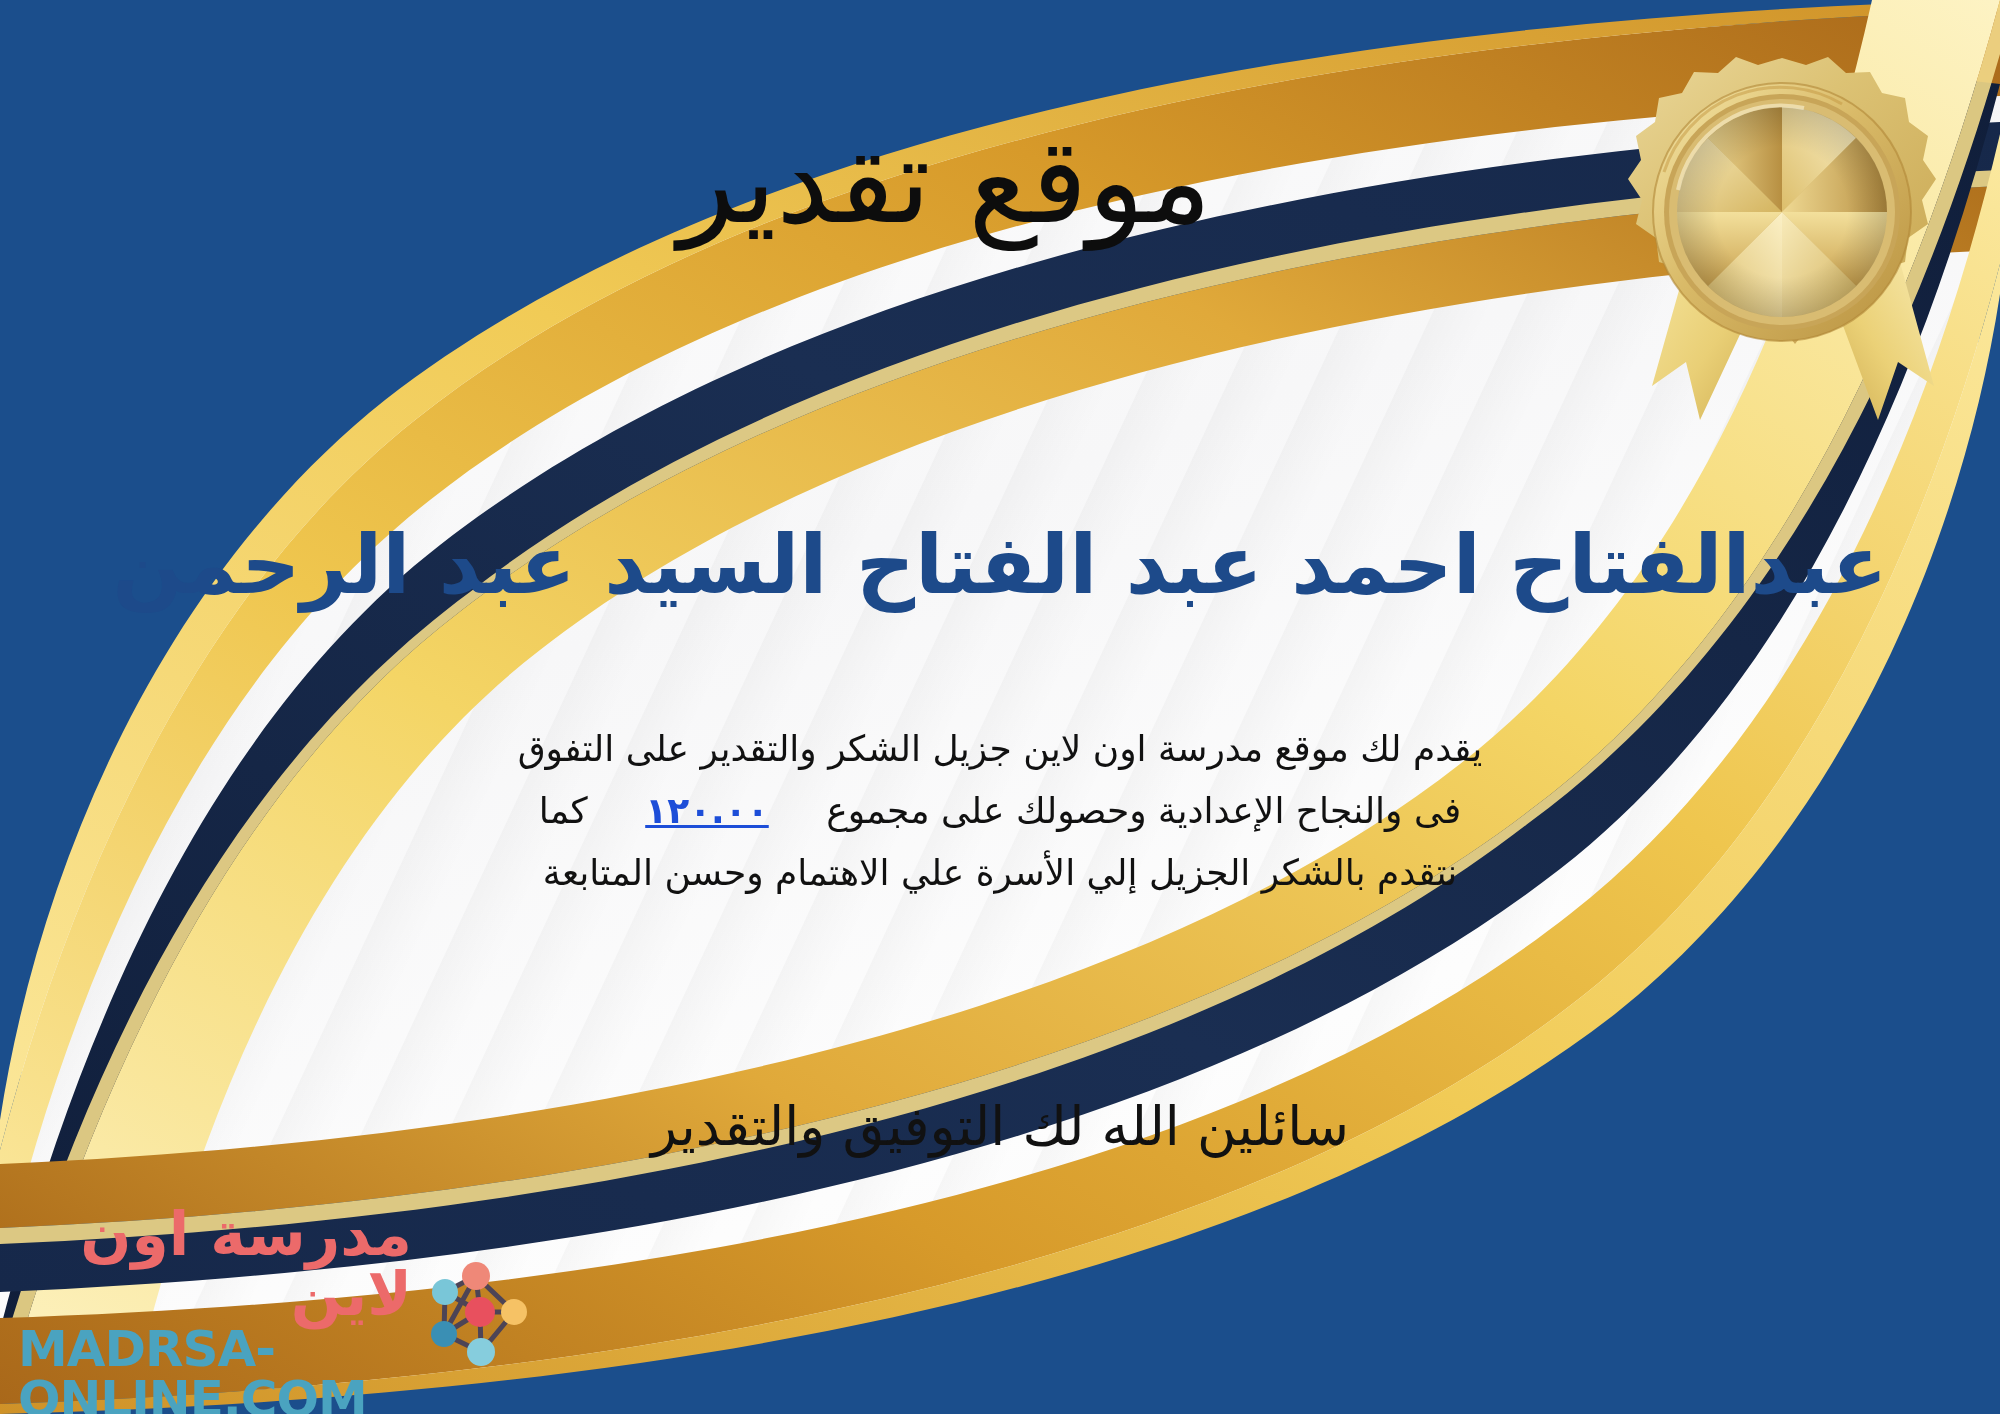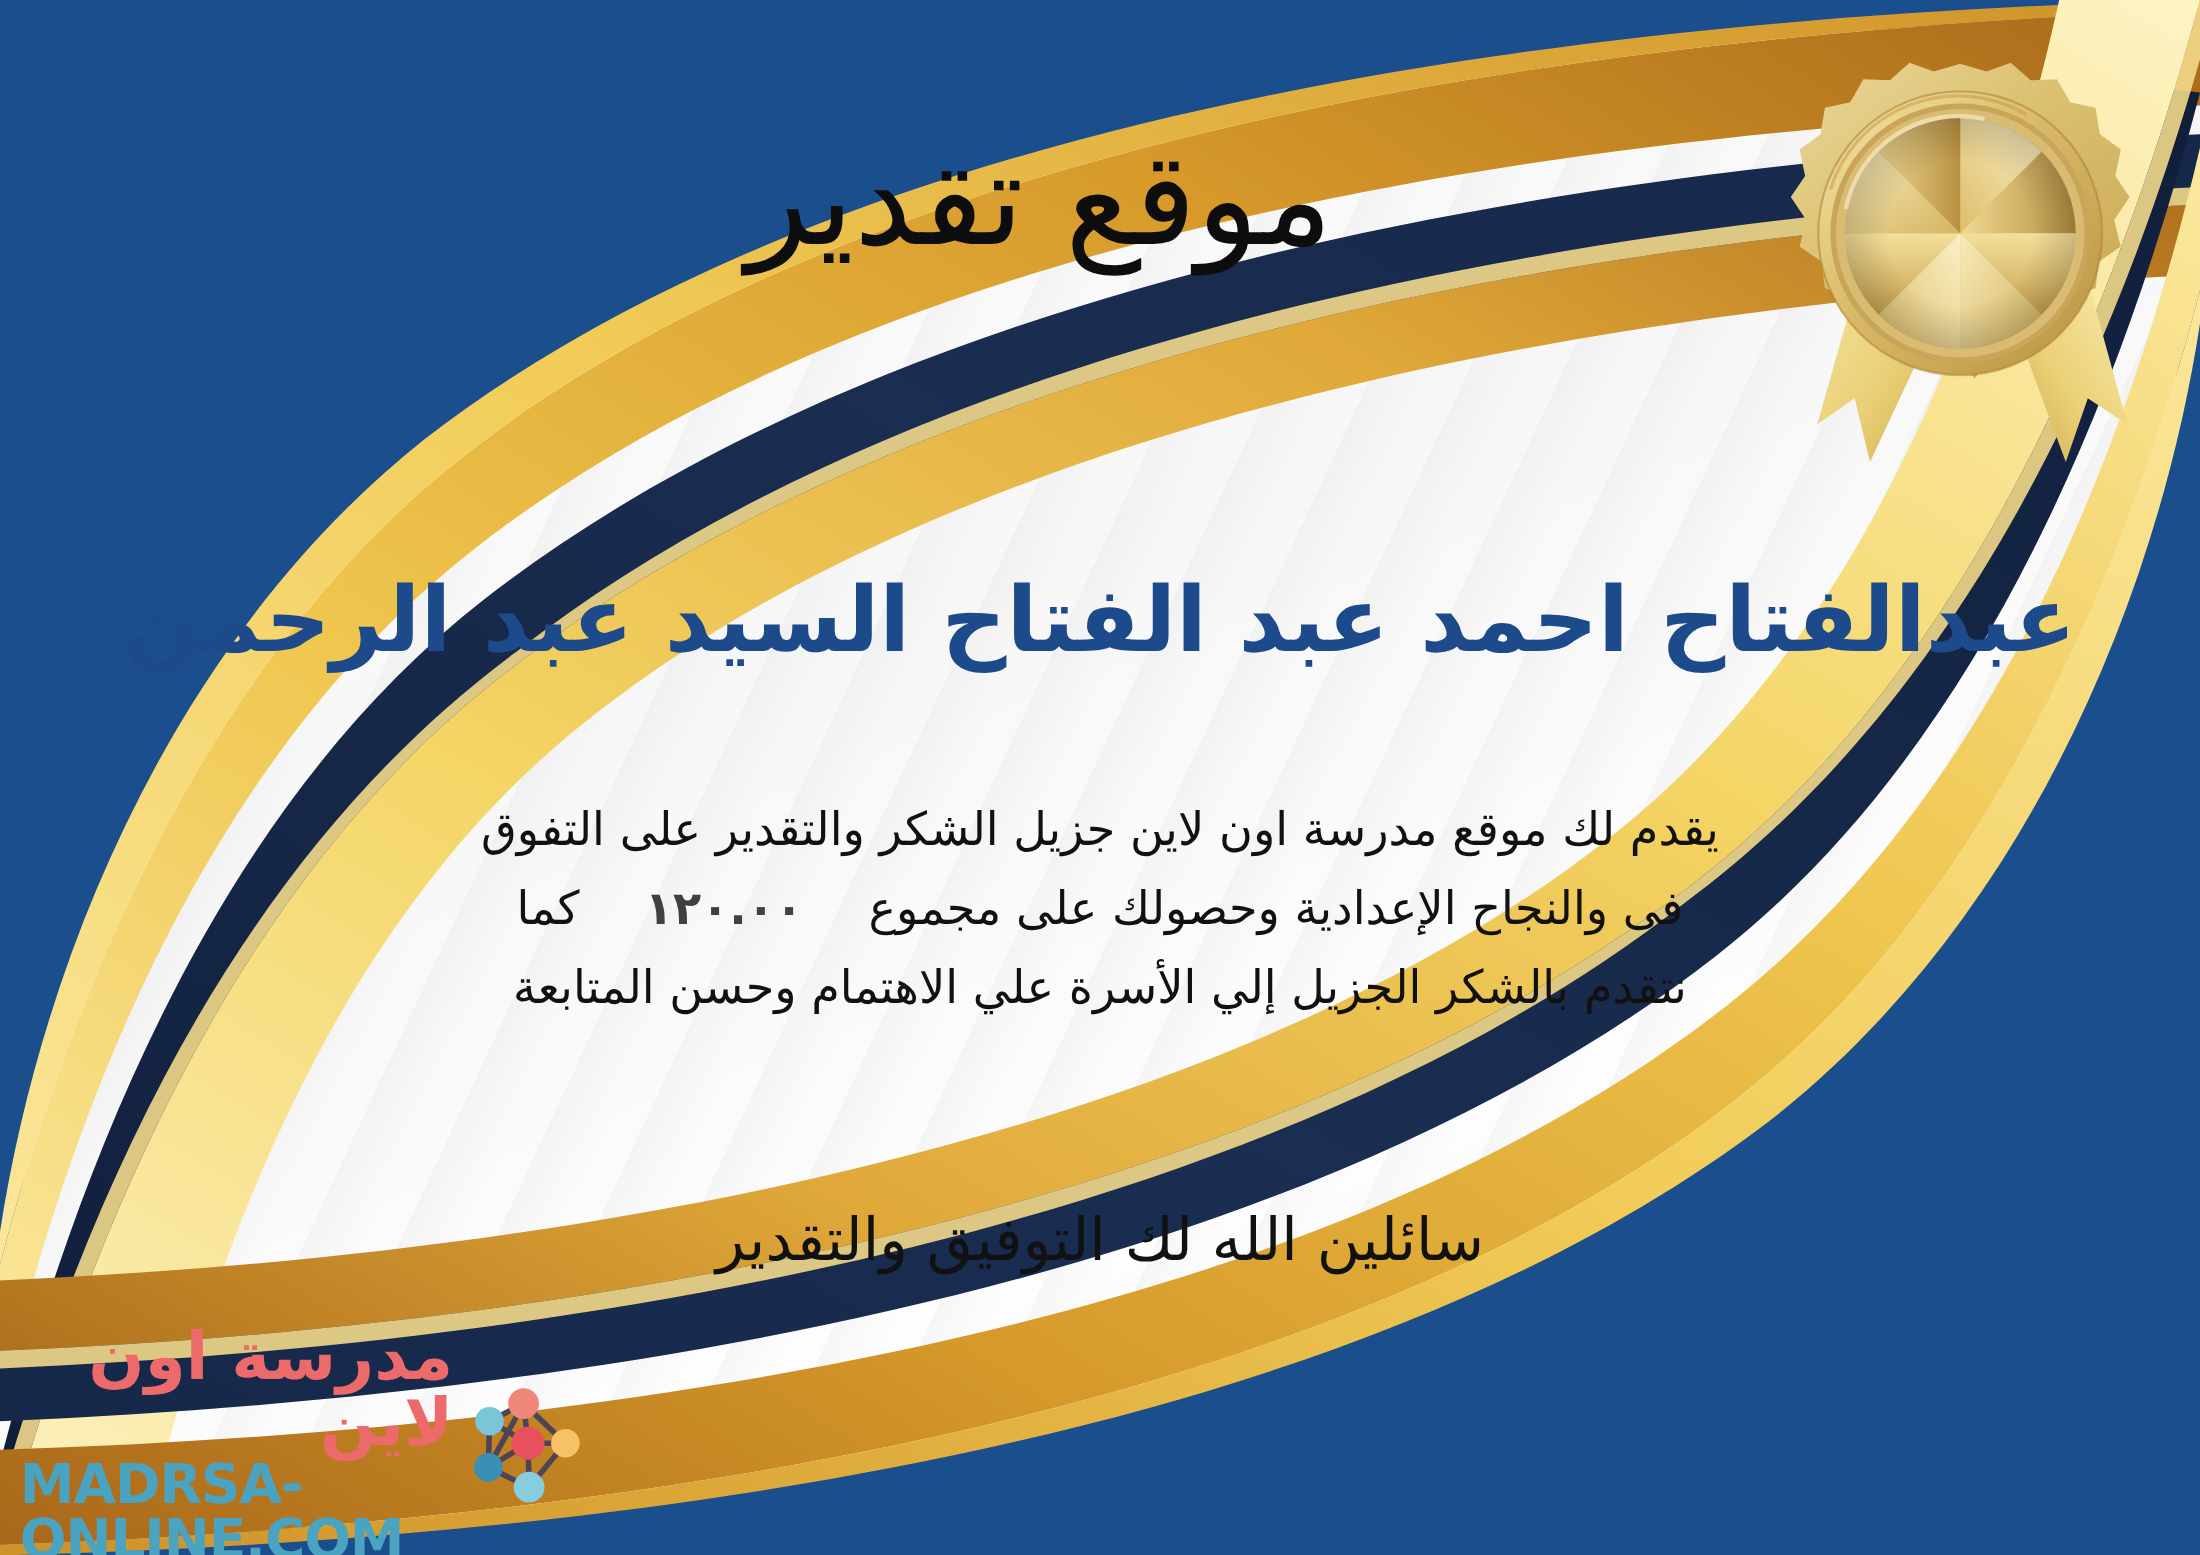--- a/index.html
+++ b/index.html
@@ -57,29 +57,30 @@
     direction:rtl;
     white-space:nowrap;
   }
 
   .body-block{
     position:absolute;
     top:718px; left:40px; right:40px;
     direction:rtl;
     text-align:center;
     color:#111111;
-    font-size:42px;
+    font-size:36px;
     line-height:1.72;
   }
   .body-line{white-space:nowrap;}
   .grade{
-    color:#404040;
+    color:#1d4ed8;
     font-weight:600;
     padding:0 46px;
     letter-spacing:1px;
+    text-decoration:underline;
   }
 
   .closing{
     position:absolute;
     top:1095px;left:0;right:0;
     text-align:center;
     direction:rtl;
     color:#111111;
     font-size:54px;
   }

